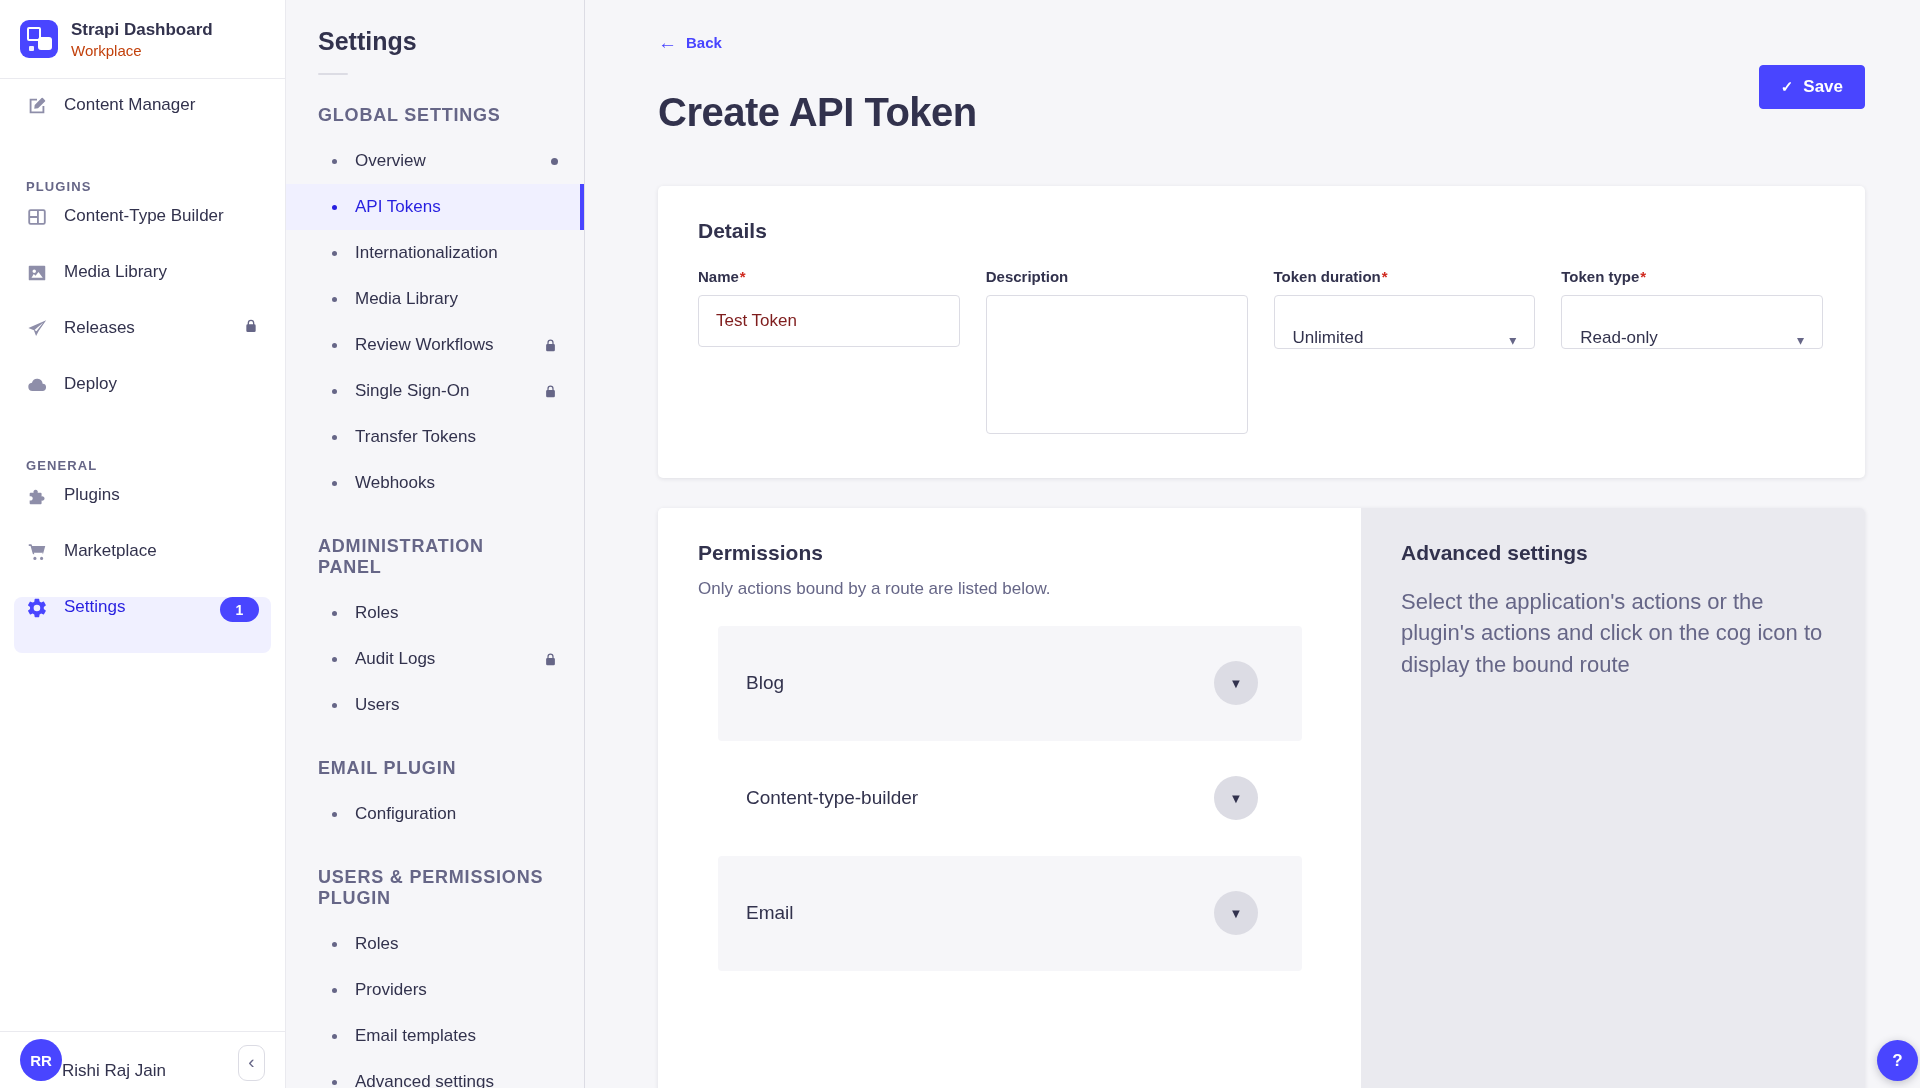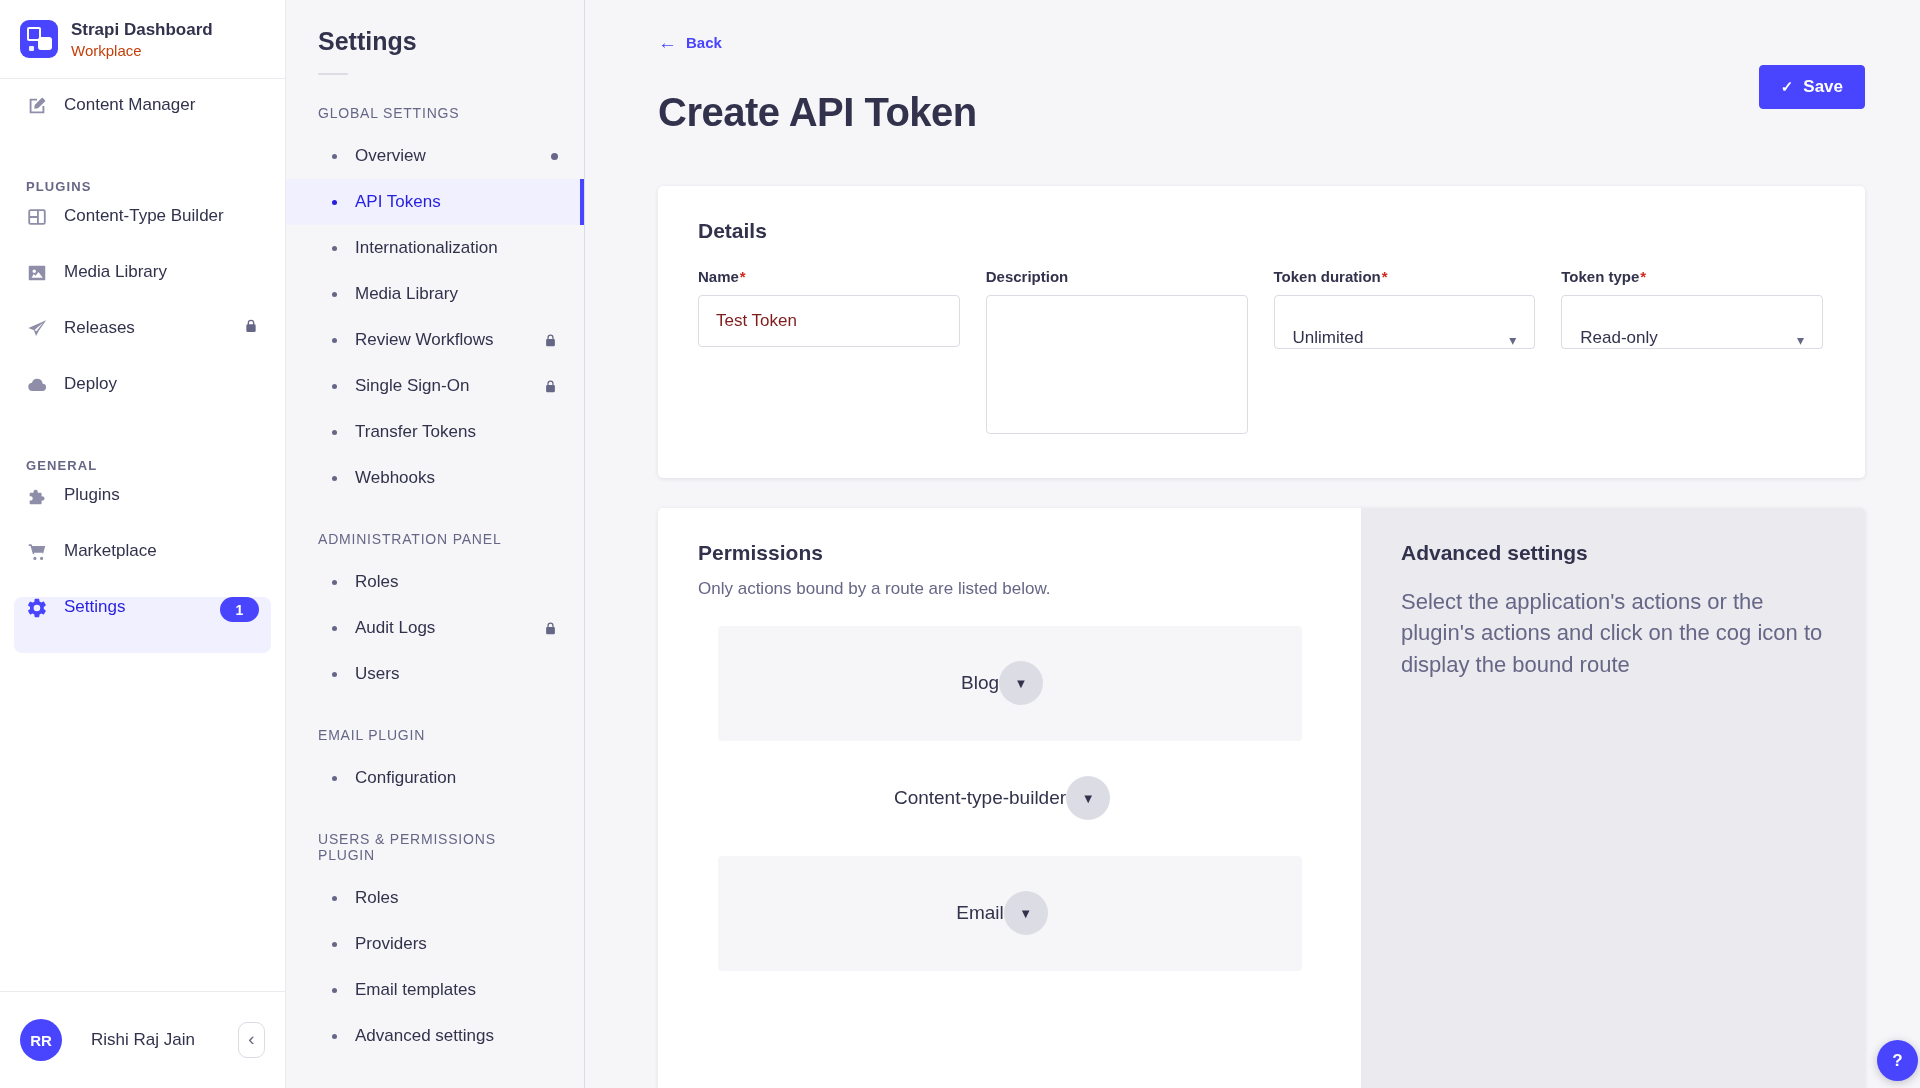--- a/index.html
+++ b/index.html
@@ -21,31 +21,31 @@
   .nav-section{padding:28px 12px 12px;font-size:13px;font-weight:700;letter-spacing:1.1px;color:#666687}
   .nav-item{height:56px;display:flex;align-items:flex-start;gap:16px;padding:0 12px;border-radius:8px;font-size:17px;cursor:pointer}
   .nav-item .nav-icon{width:22px;height:22px;display:flex;color:#8e8ea9;flex:none}
   .nav-item .nav-icon svg{width:22px;height:22px}
   .nav-item.active{background:#f0f0ff;color:#271fe0}
   .nav-item.active .nav-icon{color:#4945ff}
   .badge{margin-left:auto;min-width:31px;height:25px;border-radius:13px;background:#4945ff;color:#fff;
     font-size:14px;font-weight:700;display:flex;align-items:center;justify-content:center;padding:0 4px}
   .side-lock{margin-left:auto;display:flex;color:#666687}
   .side-lock svg{width:16px;height:16px}
-  .user{margin-top:auto;border-top:1px solid #eaeaef;padding:27px 20px;display:flex;align-items:center;gap:29px}
+  .user{margin-top:auto;border-top:1px solid #eaeaef;padding:7px 20px;display:flex;align-items:flex-end;gap:0}
   .avatar{width:42px;height:42px;border-radius:50%;background:#4945ff;color:#fff;font-size:15px;font-weight:700;
     display:flex;align-items:center;justify-content:center;flex:none}
   .user-name{font-size:17px;color:#32324d}
   .collapse{margin-left:auto;width:27px;height:36px;border:1px solid #dcdce4;background:#fff;border-radius:9px;
     color:#666687;font-size:19px;display:flex;align-items:center;justify-content:center;cursor:pointer;padding:0 0 3px}
   
   .subnav{width:298px;min-width:298px;background:#f6f6f9;border-right:1px solid #dcdce4;padding-top:27px;overflow:hidden}
   .subnav-title{font-size:25px;font-weight:700;padding:0 32px}
   .subnav-divider{width:30px;height:2px;background:#dcdce4;margin:17px 0 0 32px;border-radius:2px}
-  .subnav-section{padding:30px 32px 12px;font-size:14px;font-weight:400;letter-spacing:.8px;color:#666687}
+  .subnav-section{padding:30px 32px 12px;font-size:18px;font-weight:700;letter-spacing:.8px;color:#666687}
   .subnav-item{height:46px;display:flex;align-items:center;position:relative;padding:0 26px 0 46px;font-size:17px;color:#32324d;cursor:pointer}
   .subnav-item .bullet{width:5px;height:5px;border-radius:50%;background:#666687;margin-right:18px;flex:none}
   .subnav-item.active{background:#f0f0ff;color:#271fe0}
   .subnav-item.active .bullet{background:#271fe0}
   .subnav-item.active::after{content:"";position:absolute;right:0;top:0;bottom:0;width:4px;background:#4945ff}
   .subnav-item .right-dot{margin-left:auto;width:7px;height:7px;border-radius:50%;background:#666687}
   .subnav-item .right-lock{margin-left:auto;display:flex;color:#666687}
   .subnav-item .right-lock svg{width:15px;height:15px}
   
   .main{flex:1;padding:0 55px 0 73px;overflow:hidden}
@@ -67,21 +67,21 @@
   .textarea{width:100%;box-sizing:border-box;height:139px;border:1px solid #dcdce4;border-radius:4px;background:#fff;
     resize:none;font-family:inherit;font-size:17px;color:#32324d;padding:12px 17px;outline:none}
   .select{height:52px;border:1px solid #dcdce4;border-radius:4px;background:#fff;display:flex;align-items:flex-end;
     justify-content:space-between;padding:0 18px;font-size:17px;cursor:pointer}
   .select .caret{color:#666687;font-size:14px}
   
   .perm-card{margin-top:30px;display:flex;border-radius:5px;overflow:hidden;box-shadow:0 1px 4px rgba(33,33,52,.1);min-height:610px}
   .perm-left{flex:1;background:#fff;padding:33px 40px}
   .perm-sub{font-size:17px;color:#666687;margin-top:14px}
   .accordions{margin-top:27px;margin-left:20px;width:584px}
-  .acc-row{height:115px;display:flex;align-items:center;justify-content:center;
+  .acc-row{height:115px;display:flex;align-items:center;justify-content:space-between;
     padding:0 44px 0 28px;border-radius:4px;font-size:19px;color:#32324d}
   .acc-row.gray{background:#f6f6f9}
   .acc-toggle{width:44px;height:44px;border-radius:50%;border:none;background:#dcdce4;display:flex;align-items:center;
     justify-content:center;cursor:pointer;color:#32324d;font-family:inherit}
   .acc-toggle .tri{font-size:13px;line-height:1}
   .perm-right{width:504px;box-sizing:border-box;background:#eaeaef;padding:33px 40px}
   .adv-body{font-size:22px;color:#666687;line-height:1.45;margin-top:21px;max-width:425px}
   
   .help{position:fixed;right:2px;bottom:7px;width:41px;height:41px;border-radius:50%;background:#4945ff;color:#fff;
     border:none;font-size:17px;font-weight:700;display:flex;align-items:center;justify-content:center;cursor:pointer;

